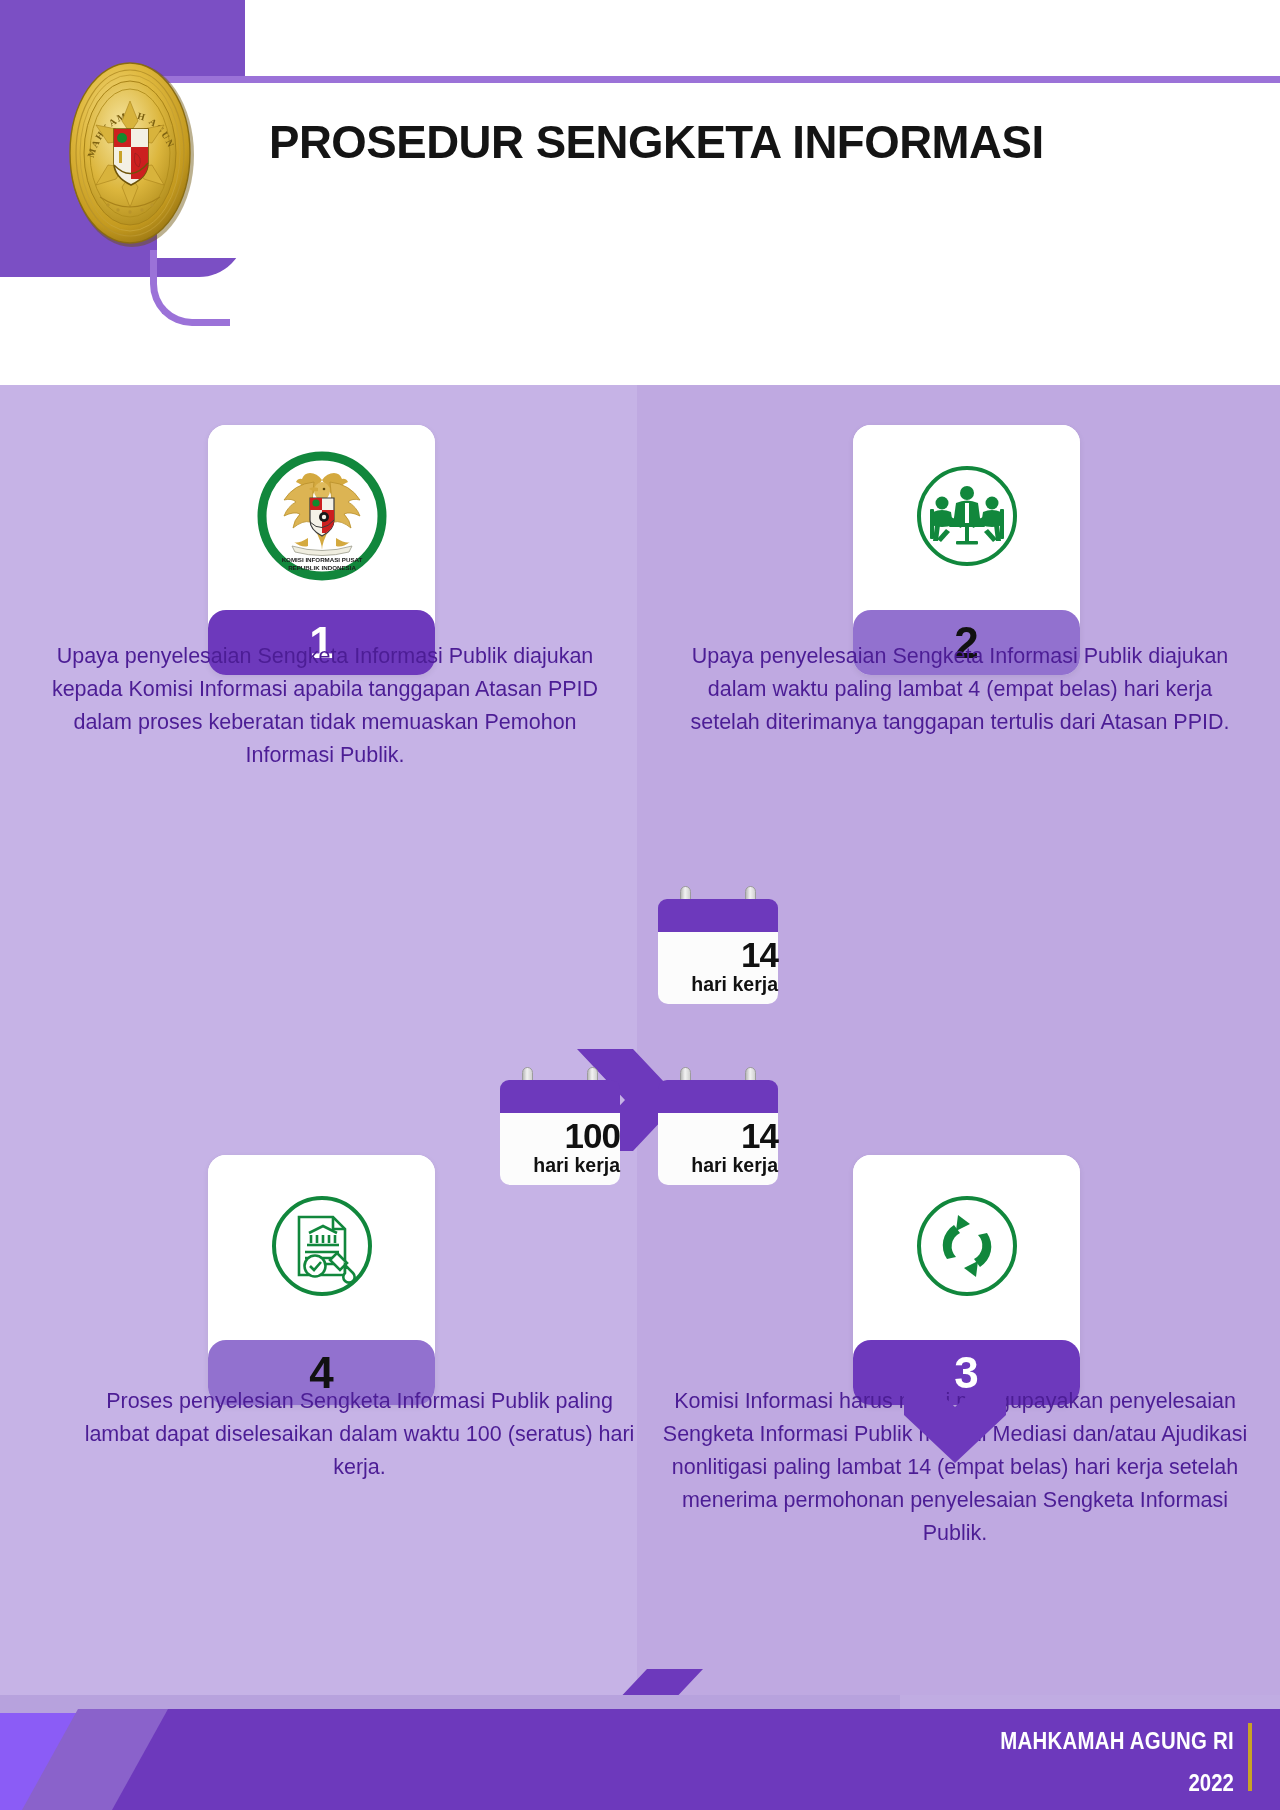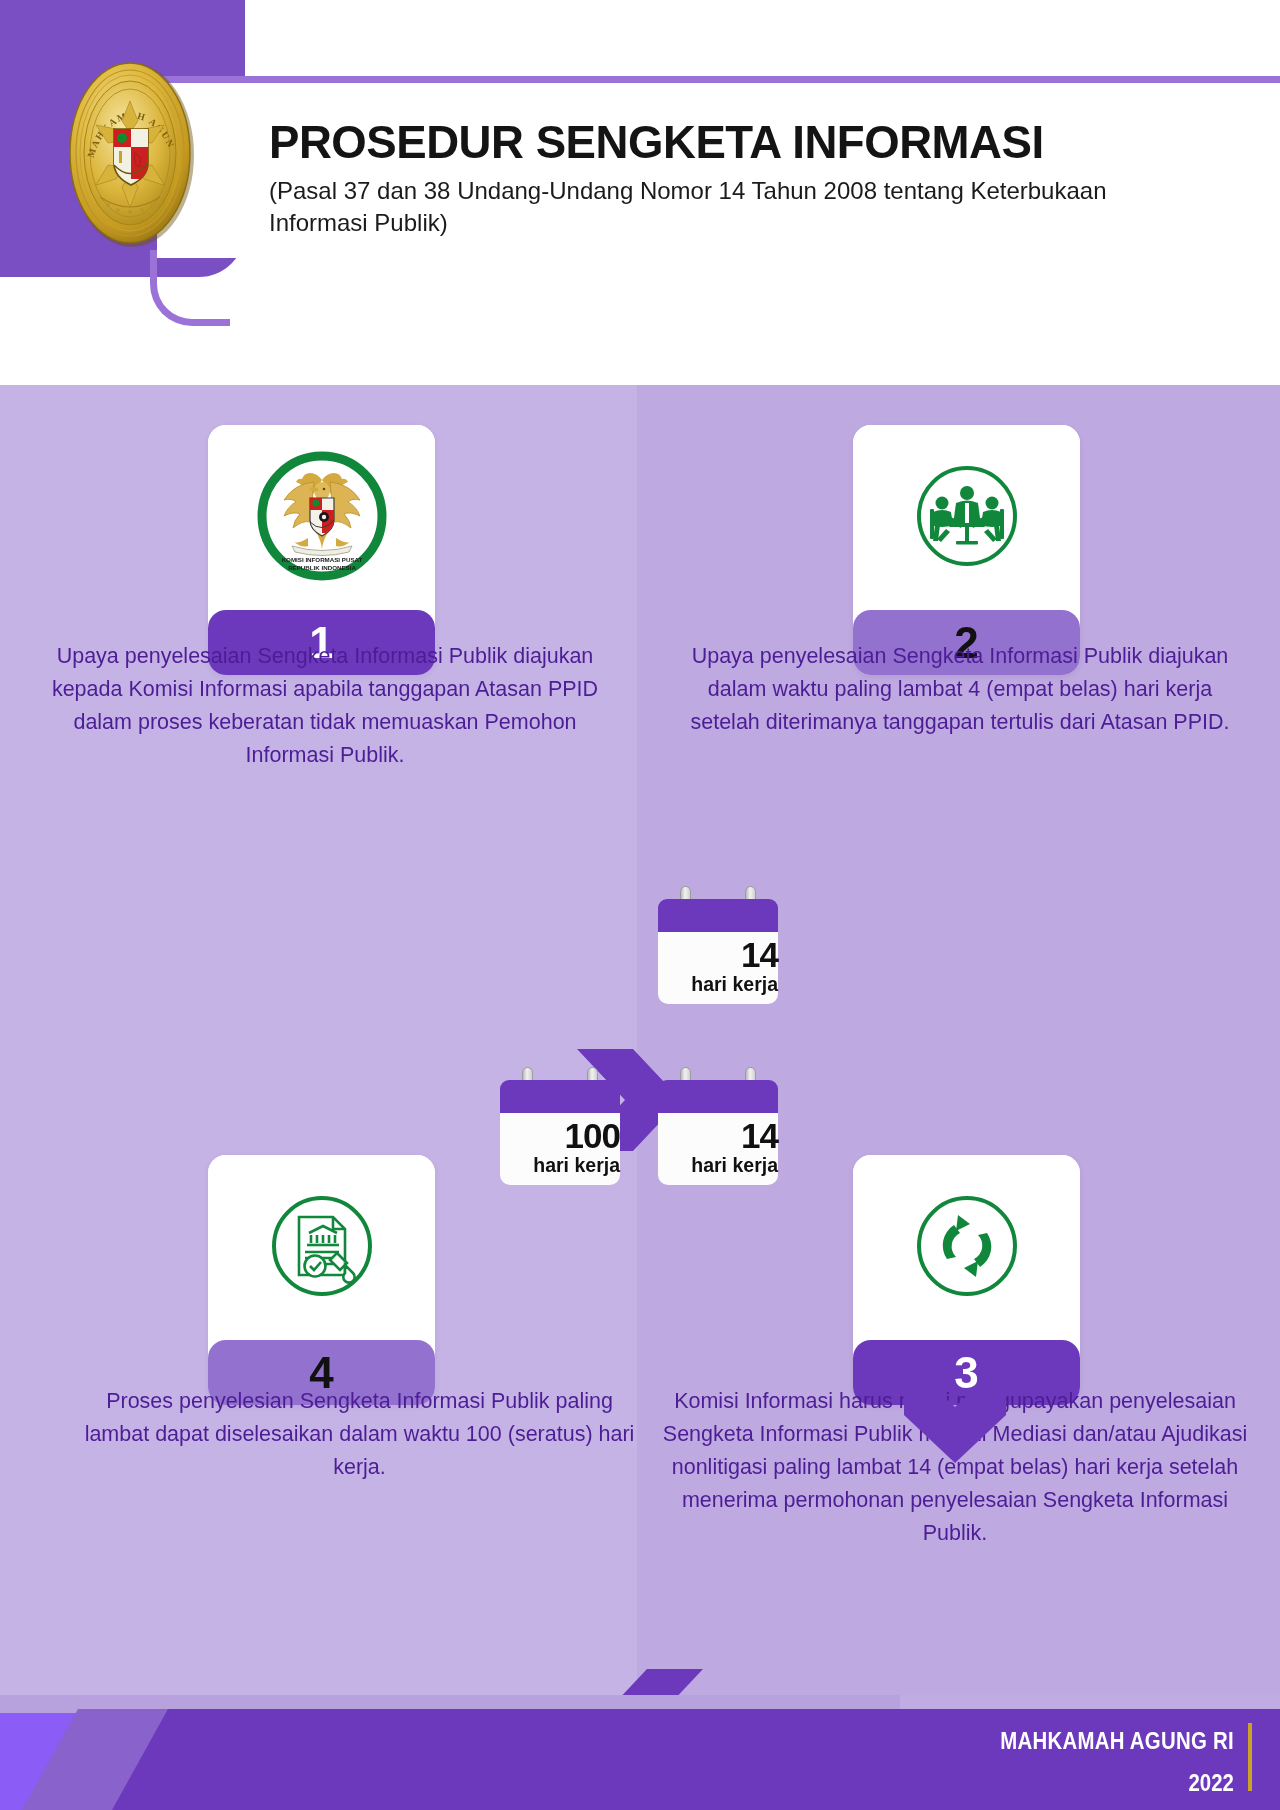--- a/index.html
+++ b/index.html
@@ -185,21 +185,20 @@
             <circle cx="62" cy="155" r="1.7"></circle>
           <circle cx="74" cy="157" r="1.7"></circle>
             <circle cx="86" cy="155" r="1.7"></circle>
           <circle cx="96" cy="150" r="1.7"></circle>
         </g>
       </svg>
     </div>
 
     <div class="title-wrap">
       <div class="title">PROSEDUR SENGKETA INFORMASI</div>
-      <div class="subtitle">(Pasal 37 dan 38 Undang-Undang Nomor 14 Tahun 2008 tentang Keterbukaan Informasi Publik)</div>
     </div>
   </div>
 
   <div class="body-area">
     <div class="q q1"></div>
     <div class="q q2"></div>
     <div class="q q3"></div>
     <div class="q q4"></div>
 
     <div class="card" style="left:208px; top:40px;">

